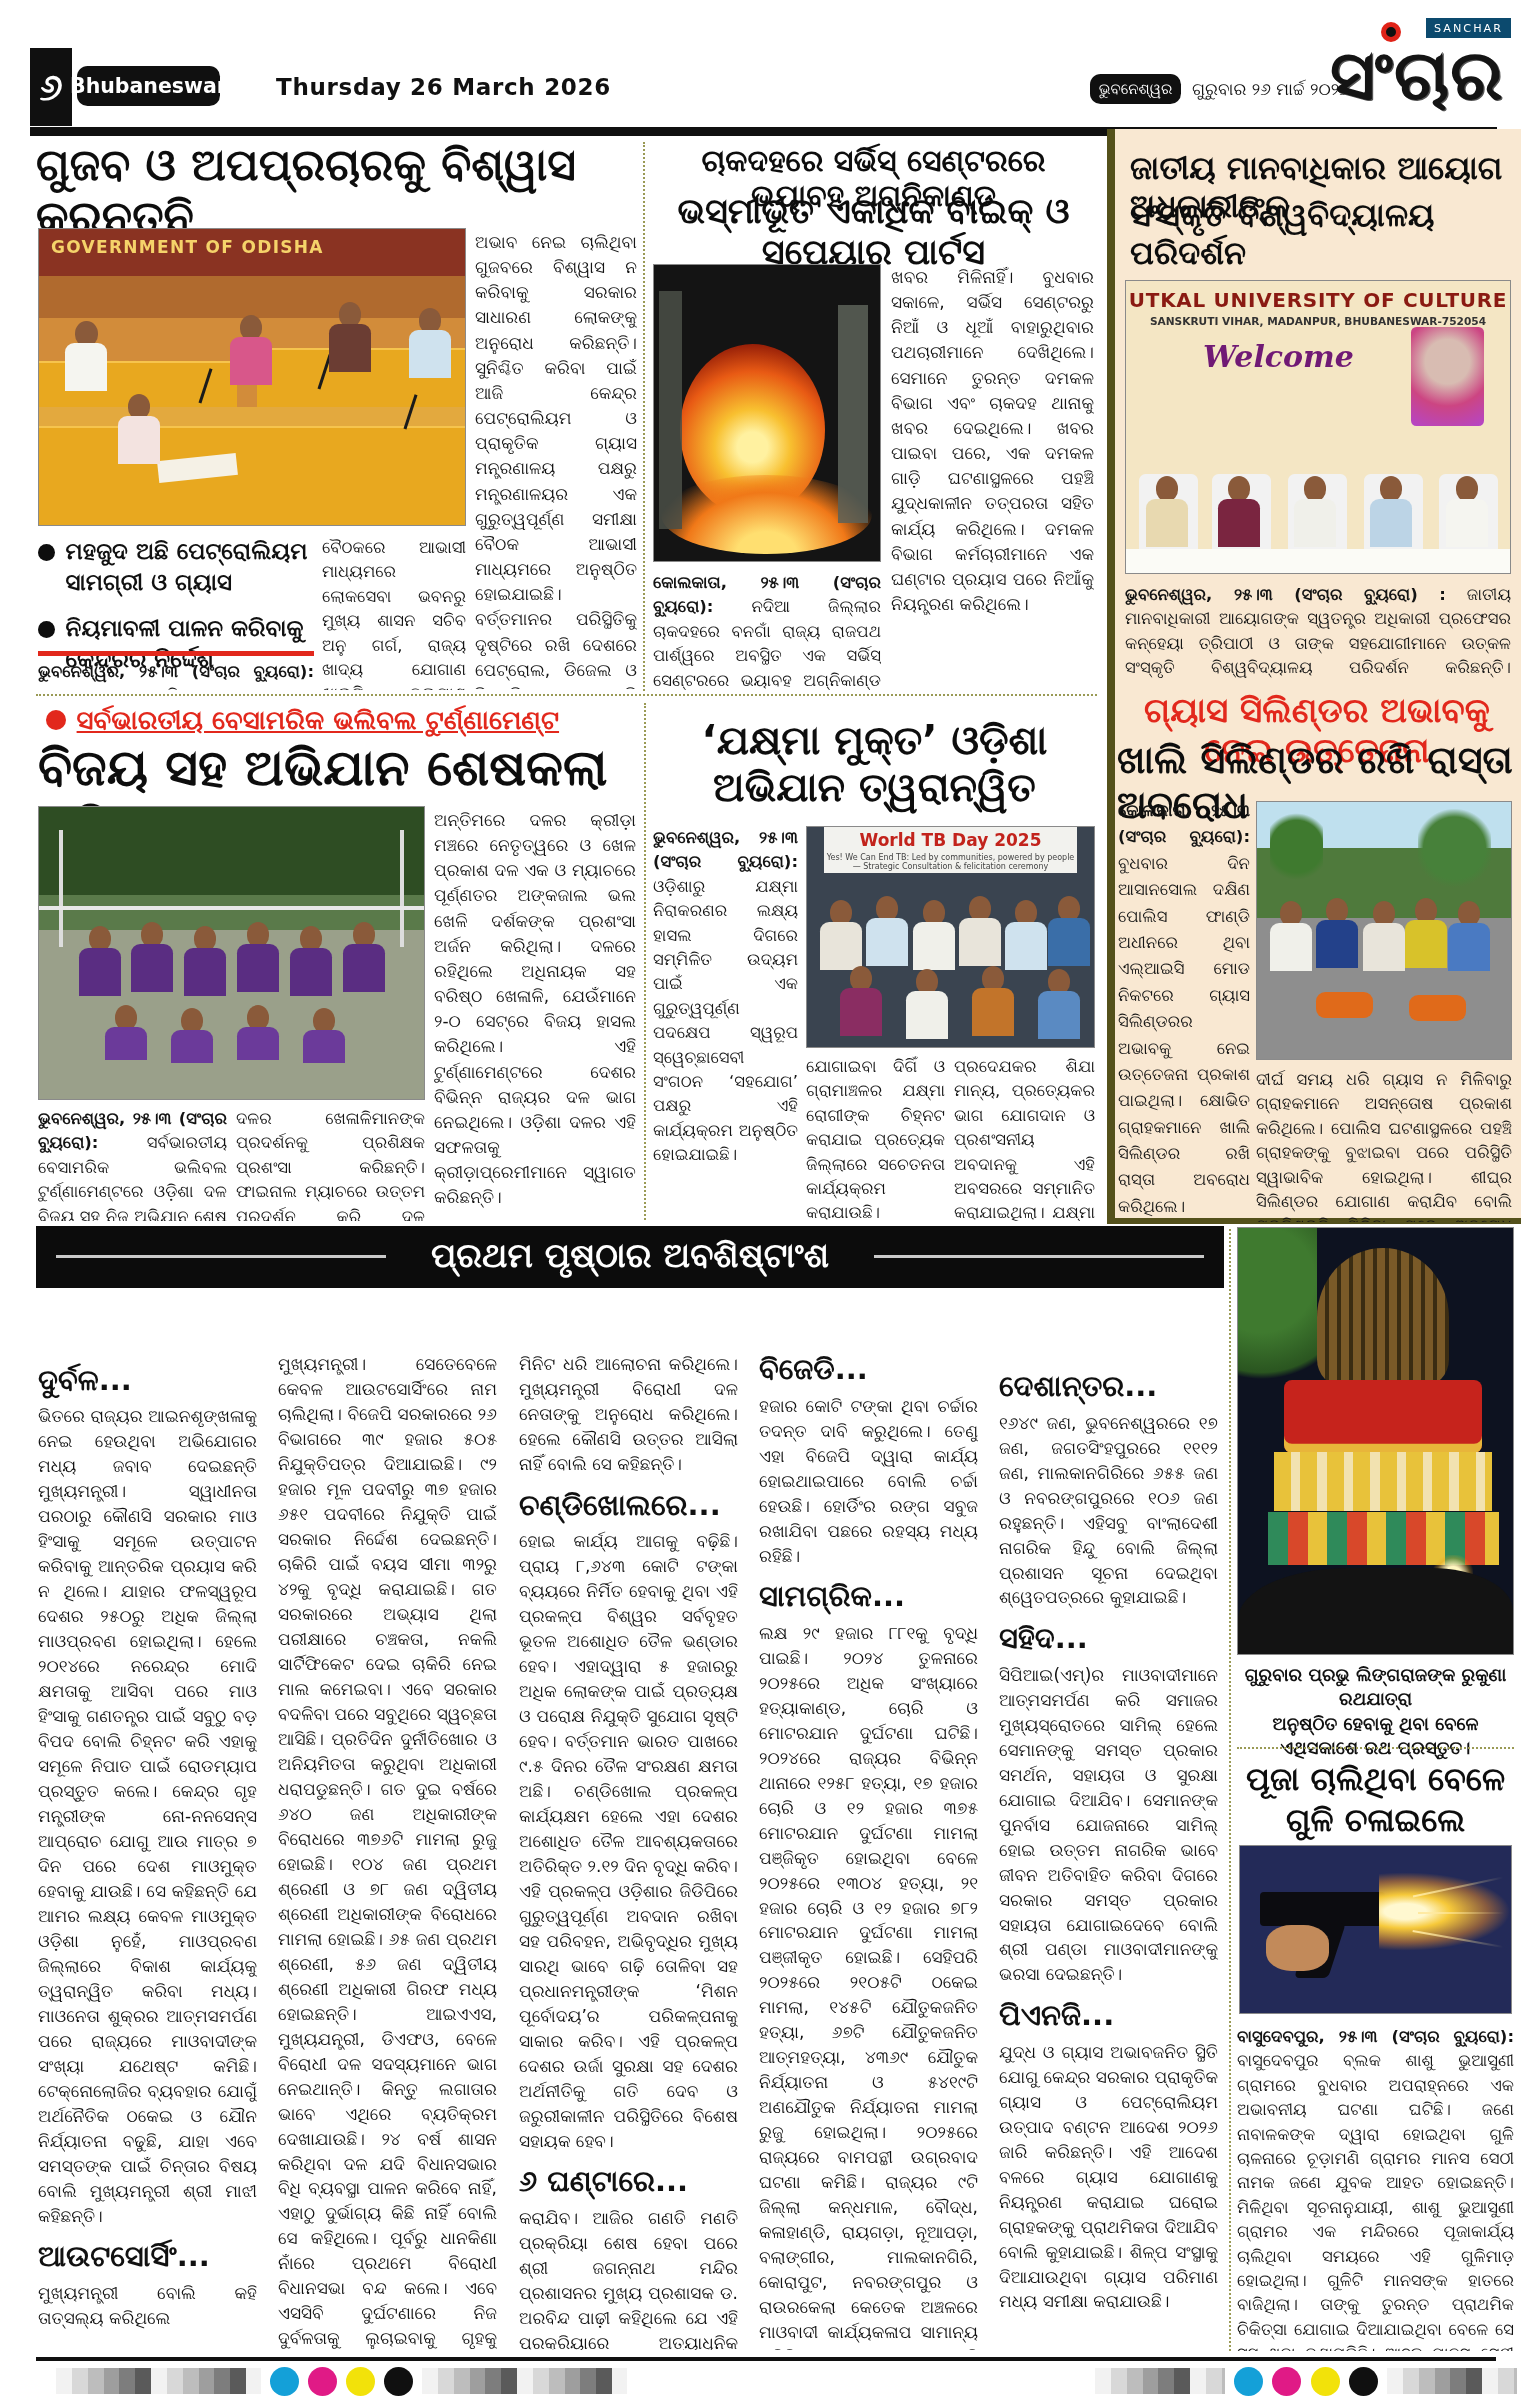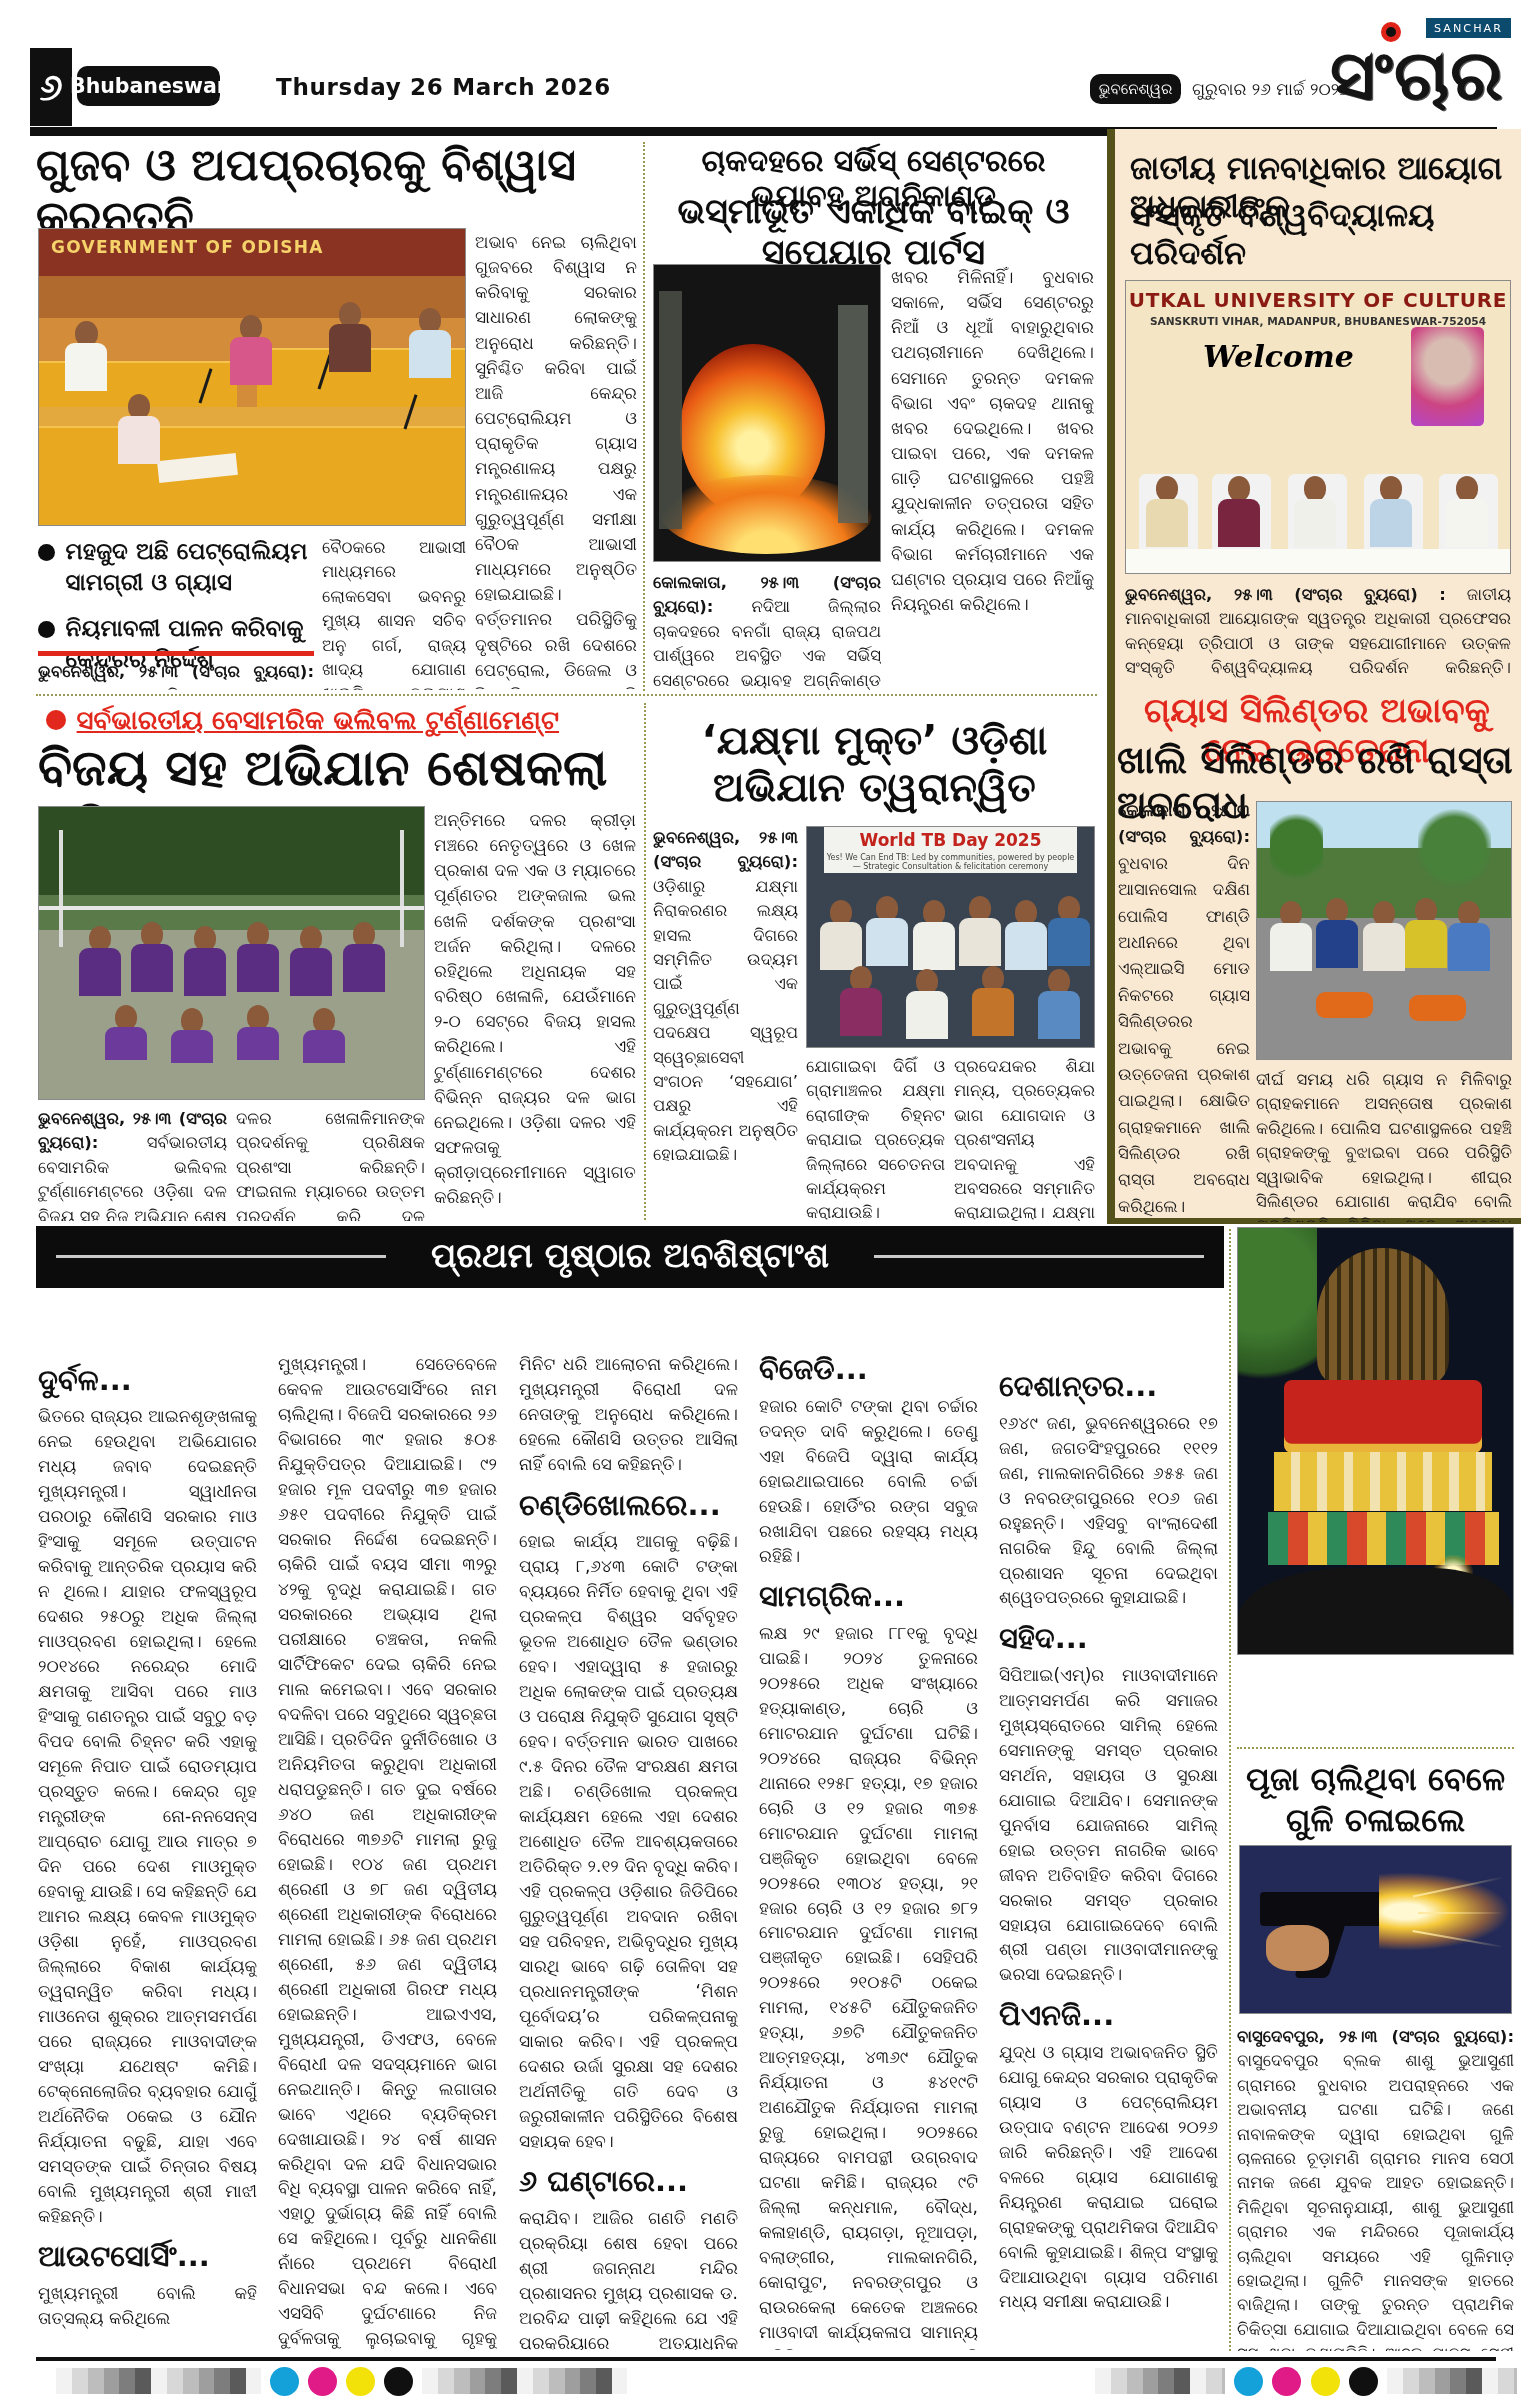--- a/index.html
+++ b/index.html
@@ -71,21 +71,21 @@
   .person { position:absolute; }
   .person .head { width:22.4px; height:25px; background:#8a5a3a; border-radius:50% 50% 45% 45%; margin:0 auto; }
   .person .torso { width:42px; height:48px; border-radius:9.2px 9.2px 0 0; margin-top:-2.6px; }
 
   .ph-fire { background:#141414; }
   .flame { position:absolute; border-radius:50%; filter:blur(0.3px); }
 
   .ph-univ { background:#f4e6c4; }
   .ph-univ .uline1 { position:absolute; left:0; right:0; top:6.6px; text-align:center; color:#8a1a12; font-size:20px; font-weight:bold; letter-spacing:0.7px; }
   .ph-univ .uline2 { position:absolute; left:0; right:0; top:34px; text-align:center; color:#333; font-size:10.6px; font-weight:bold; }
-  .ph-univ .uwelcome { position:absolute; left:0; right:79px; top:58px; text-align:center; color:#000000; font-size:30px; font-style:italic; font-weight:bold; font-family:"DejaVu Serif", serif; }
+  .ph-univ .uwelcome { position:absolute; left:0; right:79px; top:58px; text-align:center; color:#701a75; font-size:30px; font-style:italic; font-weight:bold; font-family:"DejaVu Serif", serif; }
   .ph-univ .portrait { position:absolute; right:26.4px; top:46px; width:73px; height:99px; background:radial-gradient(circle at 50% 35%, #caa 0 30%, #b06 60%, #90c 100%); opacity:.7; border-radius:5.3px; }
   .chair { position:absolute; bottom:0; width:59px; height:99px; background:#f2f2f2; border-radius:6.6px 6.6px 0 0; }
 
   .ph-volley { background: linear-gradient(180deg,#2e4d23 0 30%, #5a7a4a 30% 42%, #9aa08a 42% 100%); }
   .ph-volley .net { position:absolute; left:0; right:0; top:34%; height:4px; background:#e8e8e8; }
   .ph-volley .pole { position:absolute; top:8%; width:4px; height:40%; background:#ddd; }
 
   .ph-tb { background:#3a4450; }
   .ph-tb .banner { position:absolute; left:6%; right:6%; top:0; height:46px; background:#f2f2ee; }
   .ph-tb .b1 { position:absolute; left:0; right:0; top:2.6px; text-align:center; font-weight:bold; font-size:17px; color:#c2231c; }
@@ -449,20 +449,25 @@
 
   <div class="photo ph-rath" style="left:1237px; top:1227px; width:277px; height:428px;">
     <div class="tree"></div>
     <div class="dome"></div>
     <div class="canopy"></div>
     <div class="deck"></div>
     <div class="base"></div>
     <div class="lamp"></div>
     <div class="crowd"></div>
   </div>
+  <div class="abs caption" style="left:1237px; top:1663px; width:277px;">
+    <div>ଗୁରୁବାର ପ୍ରଭୁ ଲିଙ୍ଗରାଜଙ୍କ ରୁକୁଣା ରଥଯାତ୍ରା</div>
+    <div>ଅନୁଷ୍ଠିତ ହେବାକୁ ଥିବା ବେଳେ</div>
+    <div>ଏଥିସକାଶେ ରଥ ପ୍ରସ୍ତୁତ।</div>
+  </div>
 
   <div class="dotted-h" style="left:1237px; top:1747px; width:277px;"></div>
 
   <div class="abs hl center" style="left:1237px; top:1761px; width:277px; font-size:32px;">ପୂଜା ଚାଲିଥିବା ବେଳେ</div>
   <div class="abs hl center" style="left:1237px; top:1802px; width:277px; font-size:32px;">ଗୁଳି ଚଳାଇଲେ ନାବାଳକ</div>
 
   <div class="photo ph-gun" style="left:1239px; top:1845px; width:273px; height:169px;">
     <div class="gunbody"></div>
     <div class="gungrip"></div>
     <div class="gunhand"></div>

